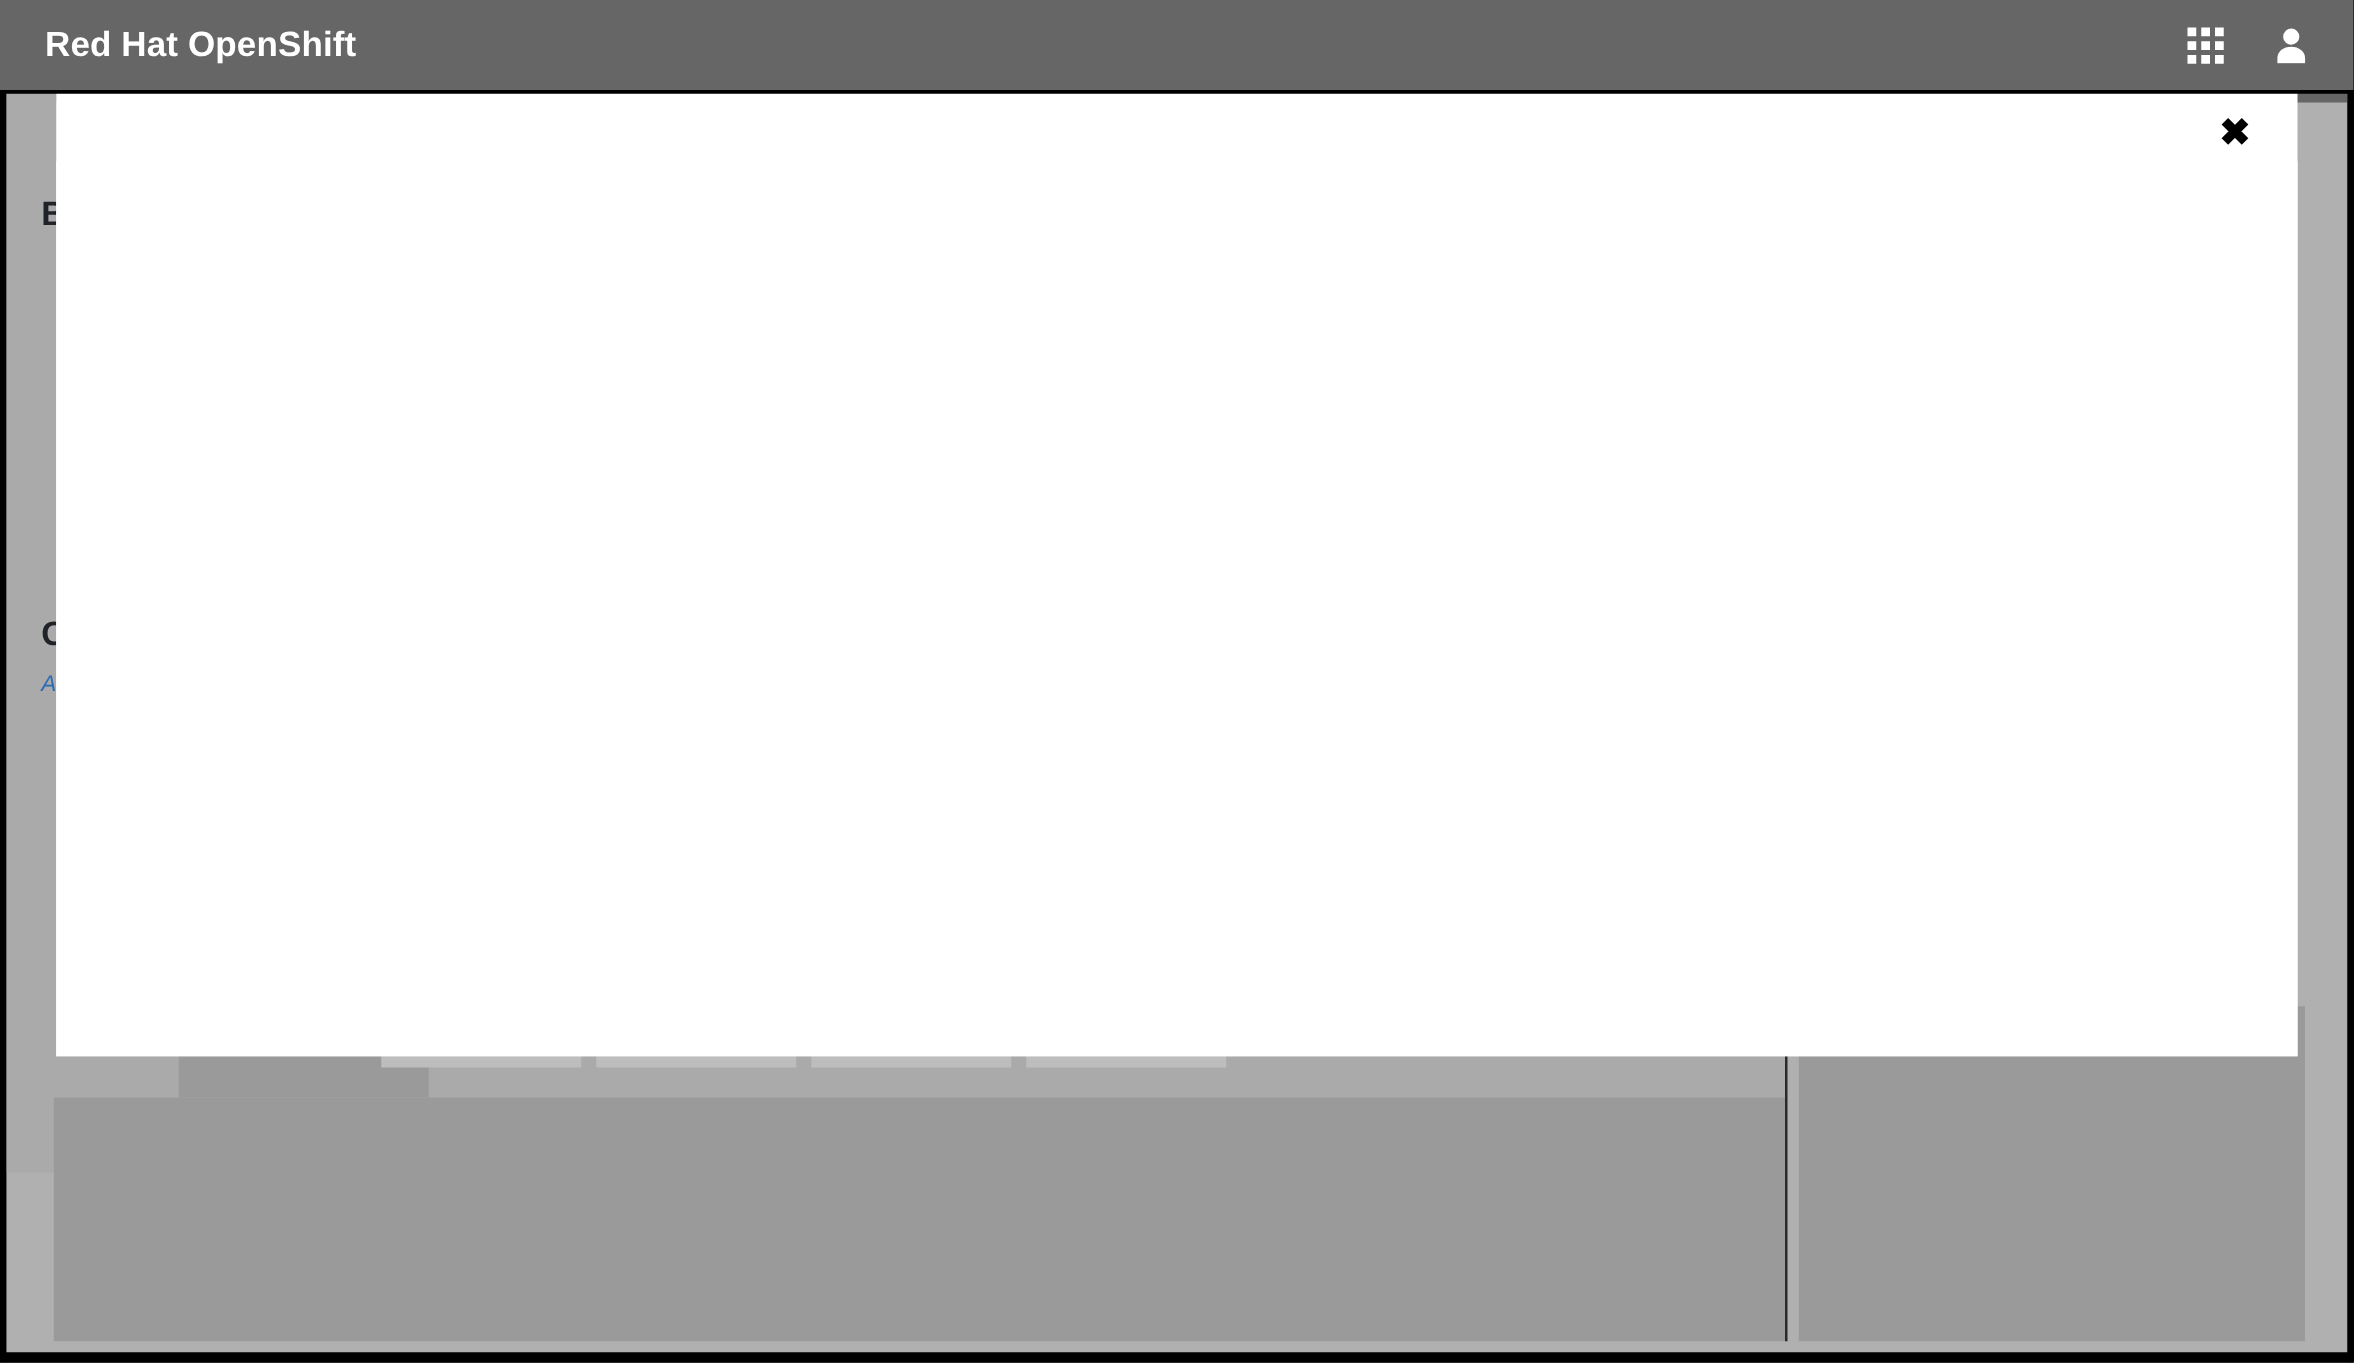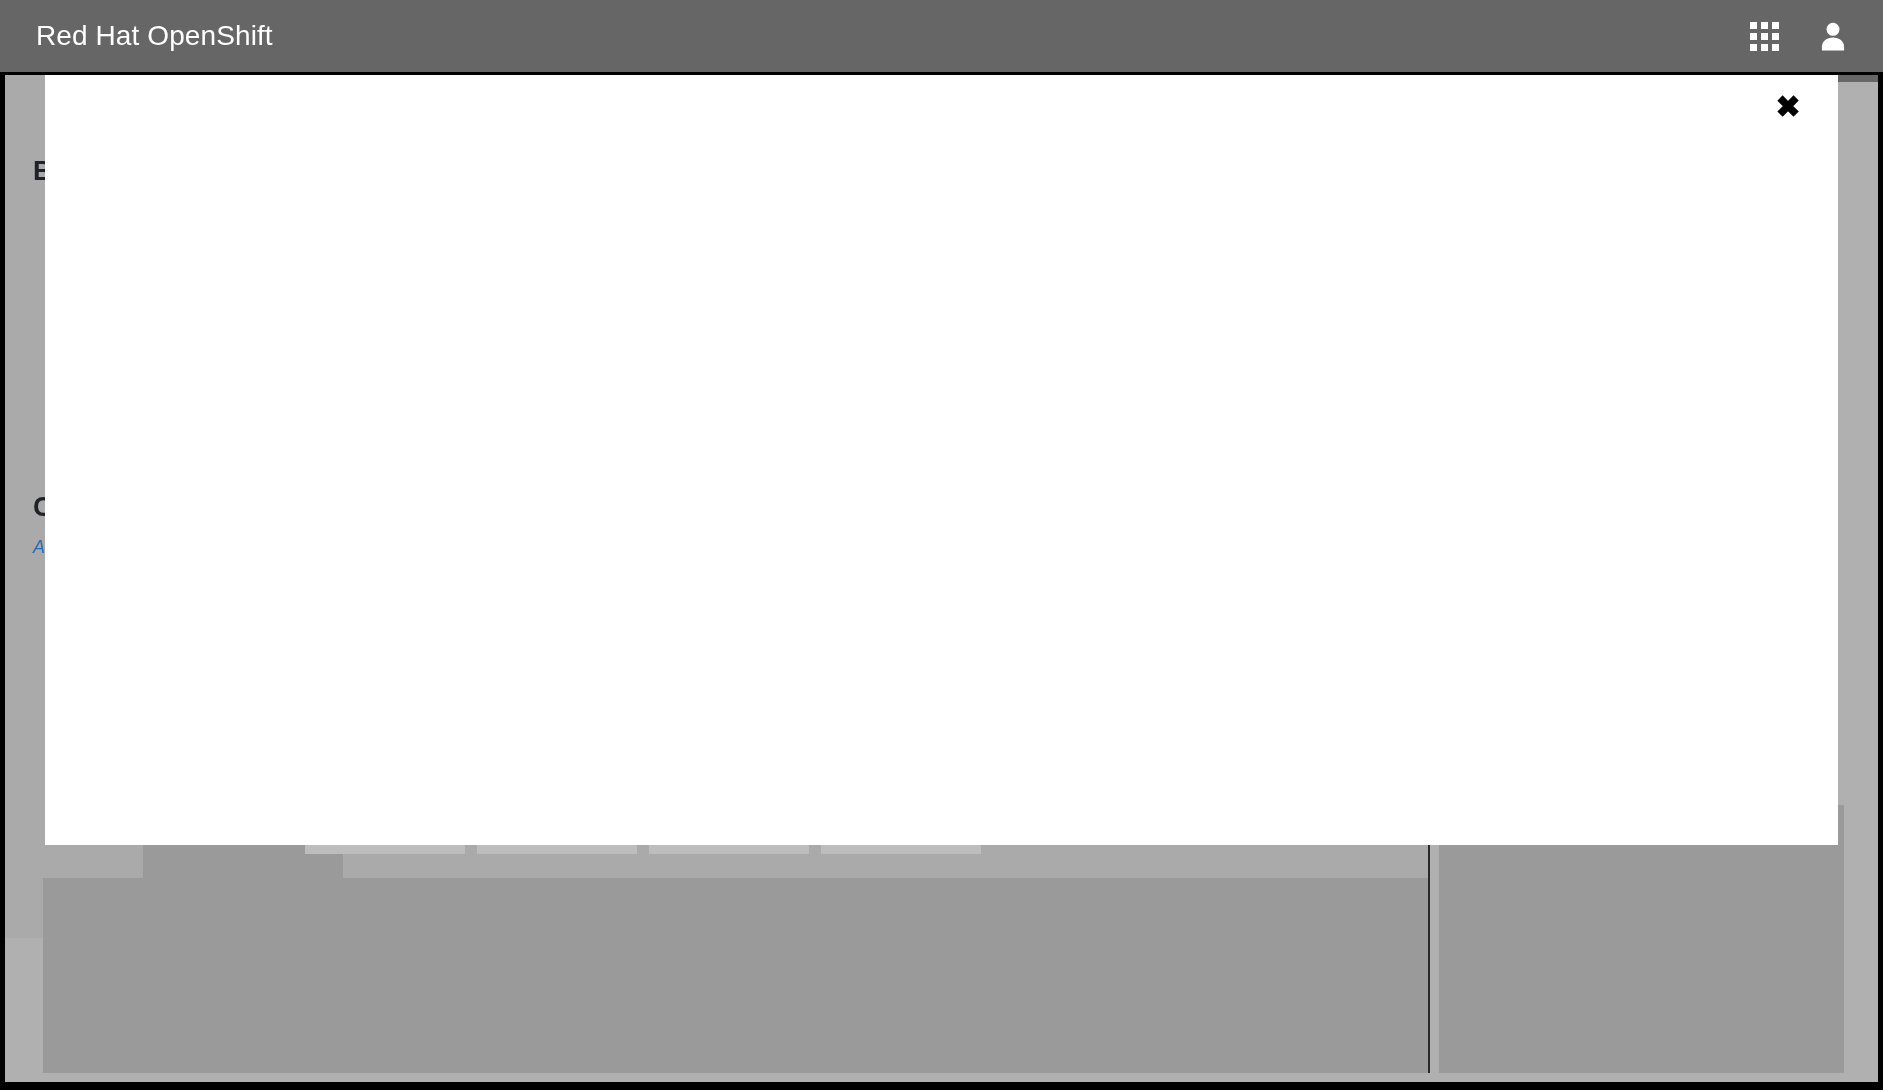--- a/index.html
+++ b/index.html
@@ -29,21 +29,21 @@
     height: 72px;
     background: #666666;
     display: flex;
     align-items: center;
     z-index: 40;
   }
   .brand {
     margin-left: 36px;
     color: #ffffff;
     font-size: 28px;
-    font-weight: 400;
+    font-weight: 700;
     letter-spacing: 0.1px;
     white-space: nowrap;
     line-height: 1;
   }
   .masthead-tools {
     margin-left: auto;
     margin-right: 36px;
     display: flex;
     align-items: center;
     gap: 40px;

